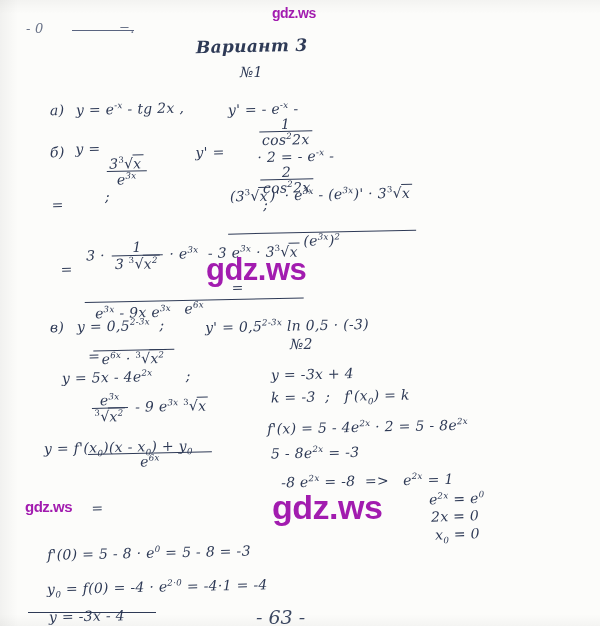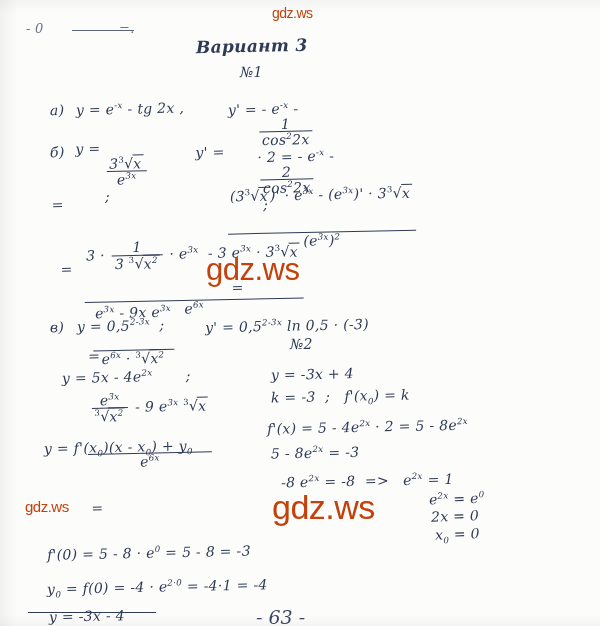--- a/index.html
+++ b/index.html
@@ -73,22 +73,22 @@
     border-top: 1.1px solid #2e3a56;
     padding: 0 2px 0 1px;
     margin-left: -1px;
   }
   .idx { font-size: 0.6em; vertical-align: super; font-style: normal; }
 
   
   .wm {
     position: absolute;
     font-family: "Liberation Sans", sans-serif;
-    font-weight: 400;
-    color: #c2410c;
+    font-weight: 700;
+    color: #a21caf;
     letter-spacing: -0.5px;
   }
   .wm-top { font-size: 14px; }
   .wm-mid { font-size: 31px; }
   .wm-small { font-size: 15px; }
   .wm-big { font-size: 34px; }
 
   .topline {
     position: absolute;
     border-top: 1.2px solid #5a6480;

